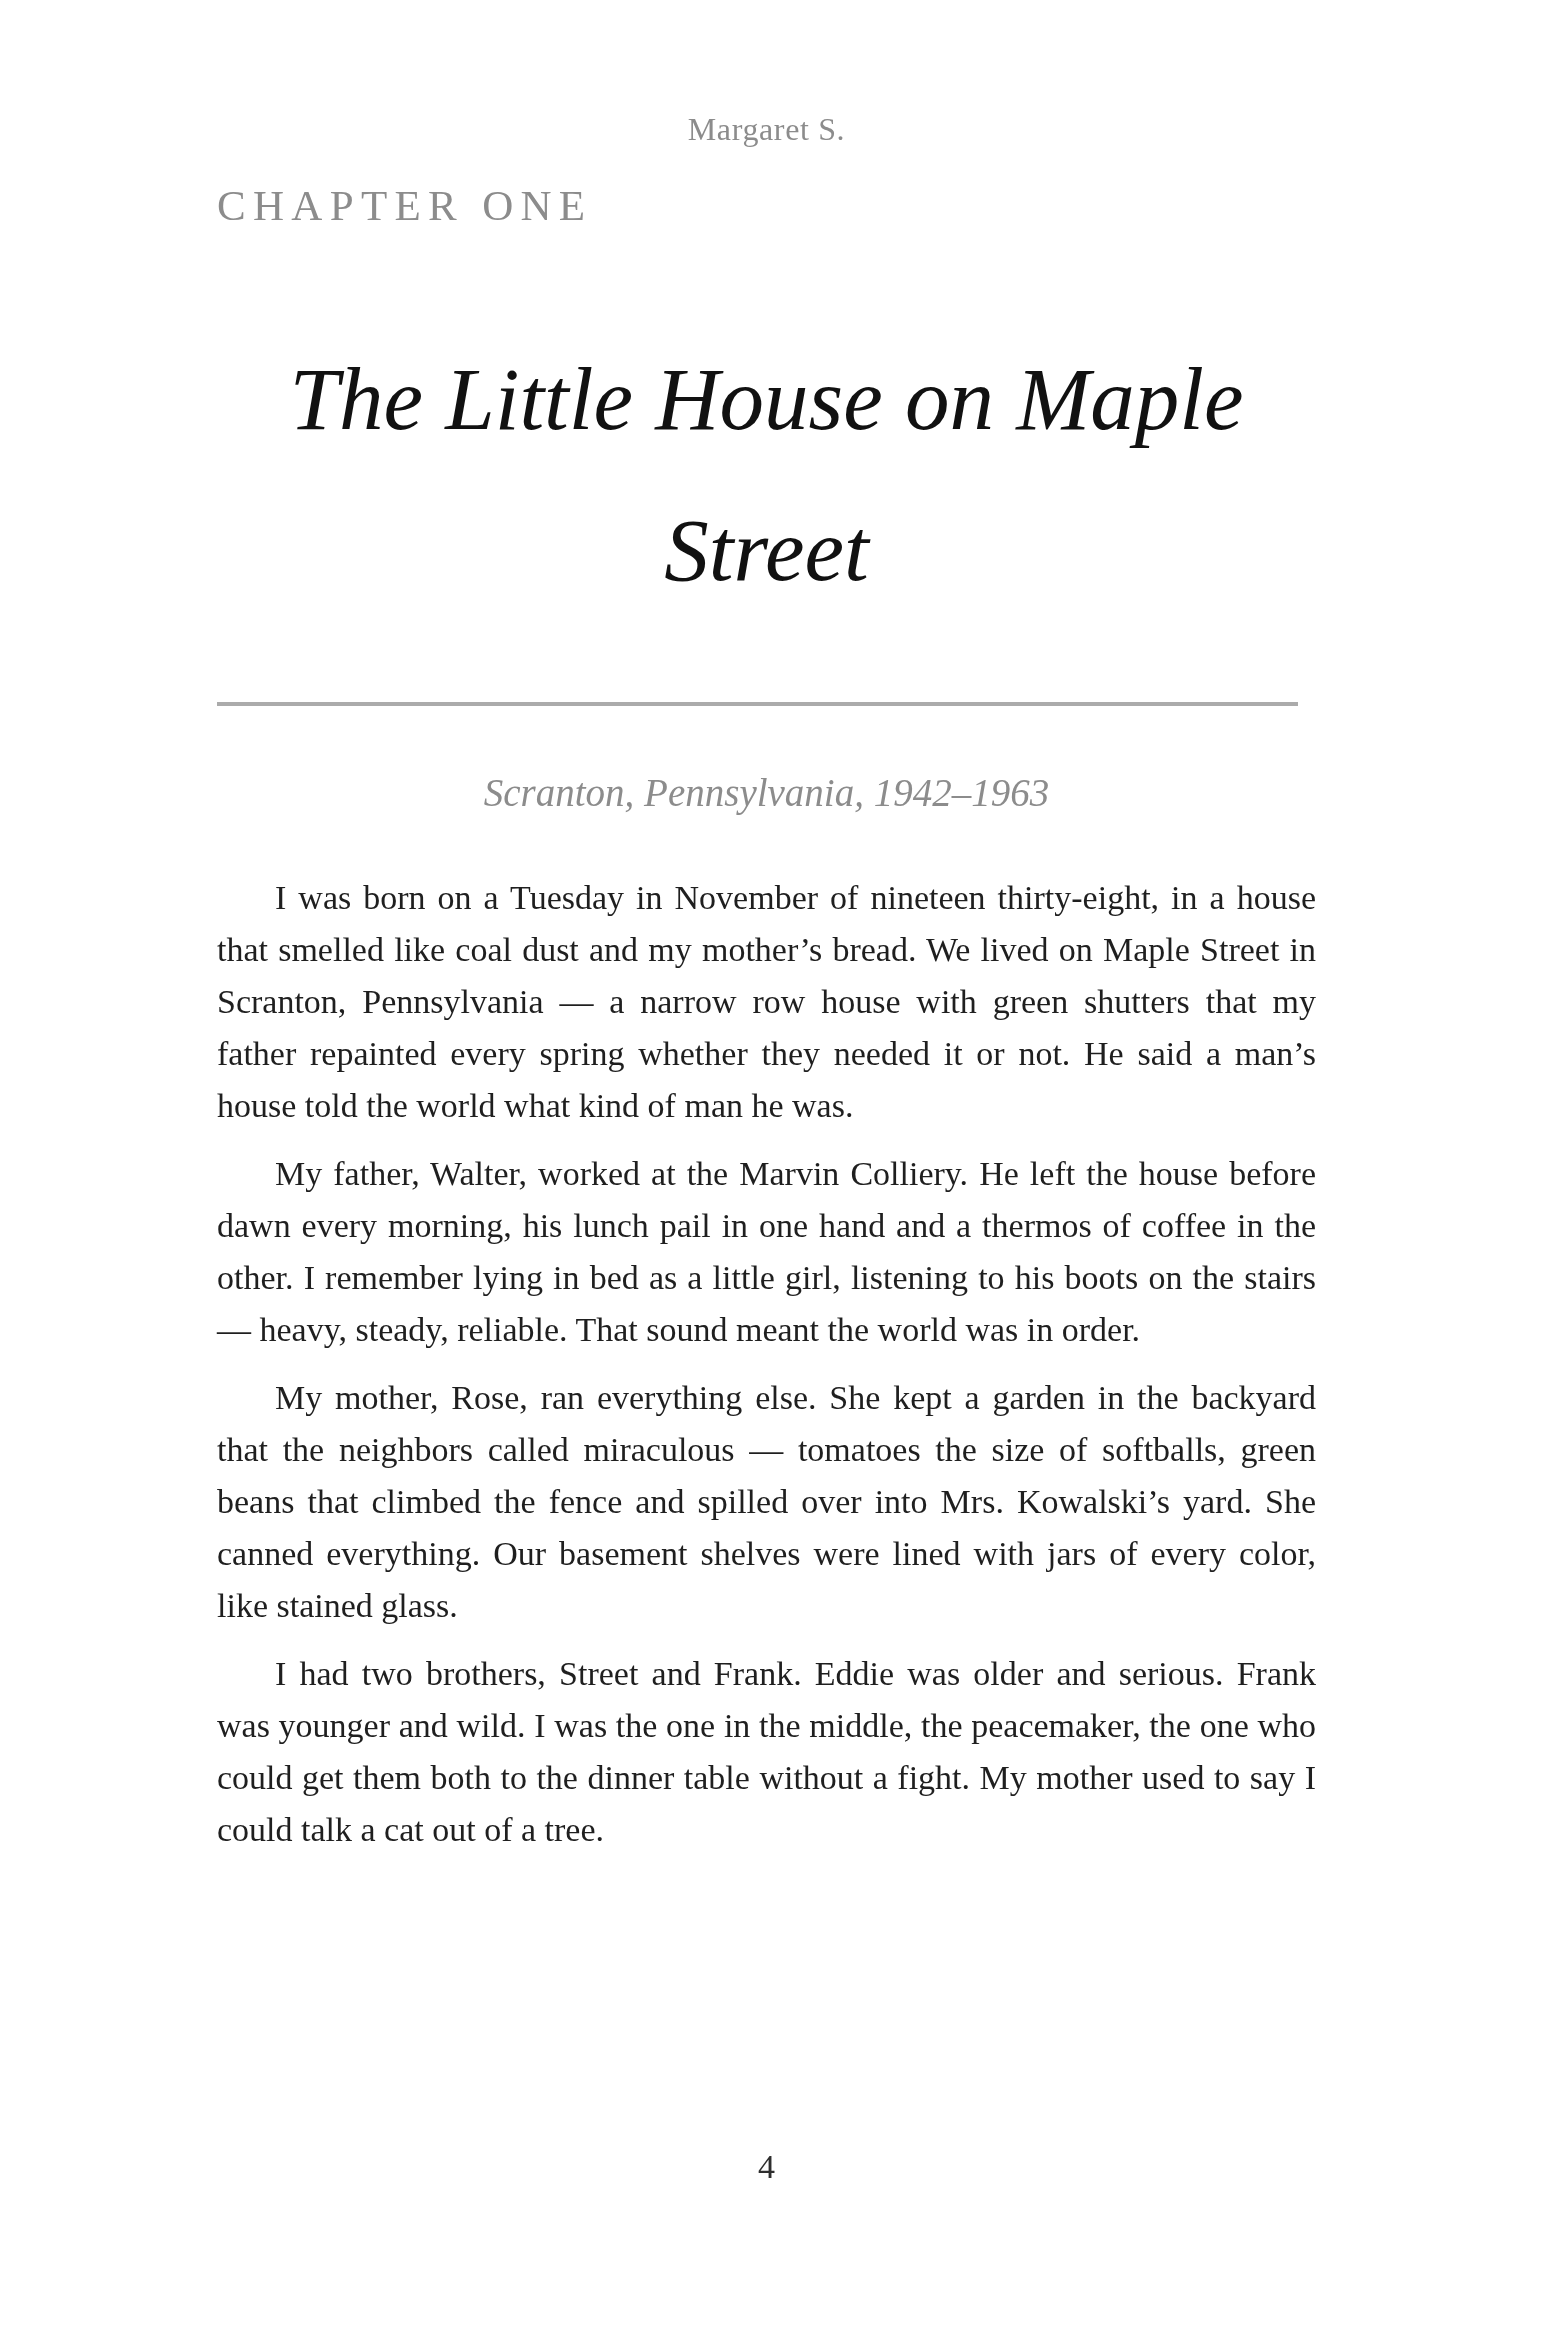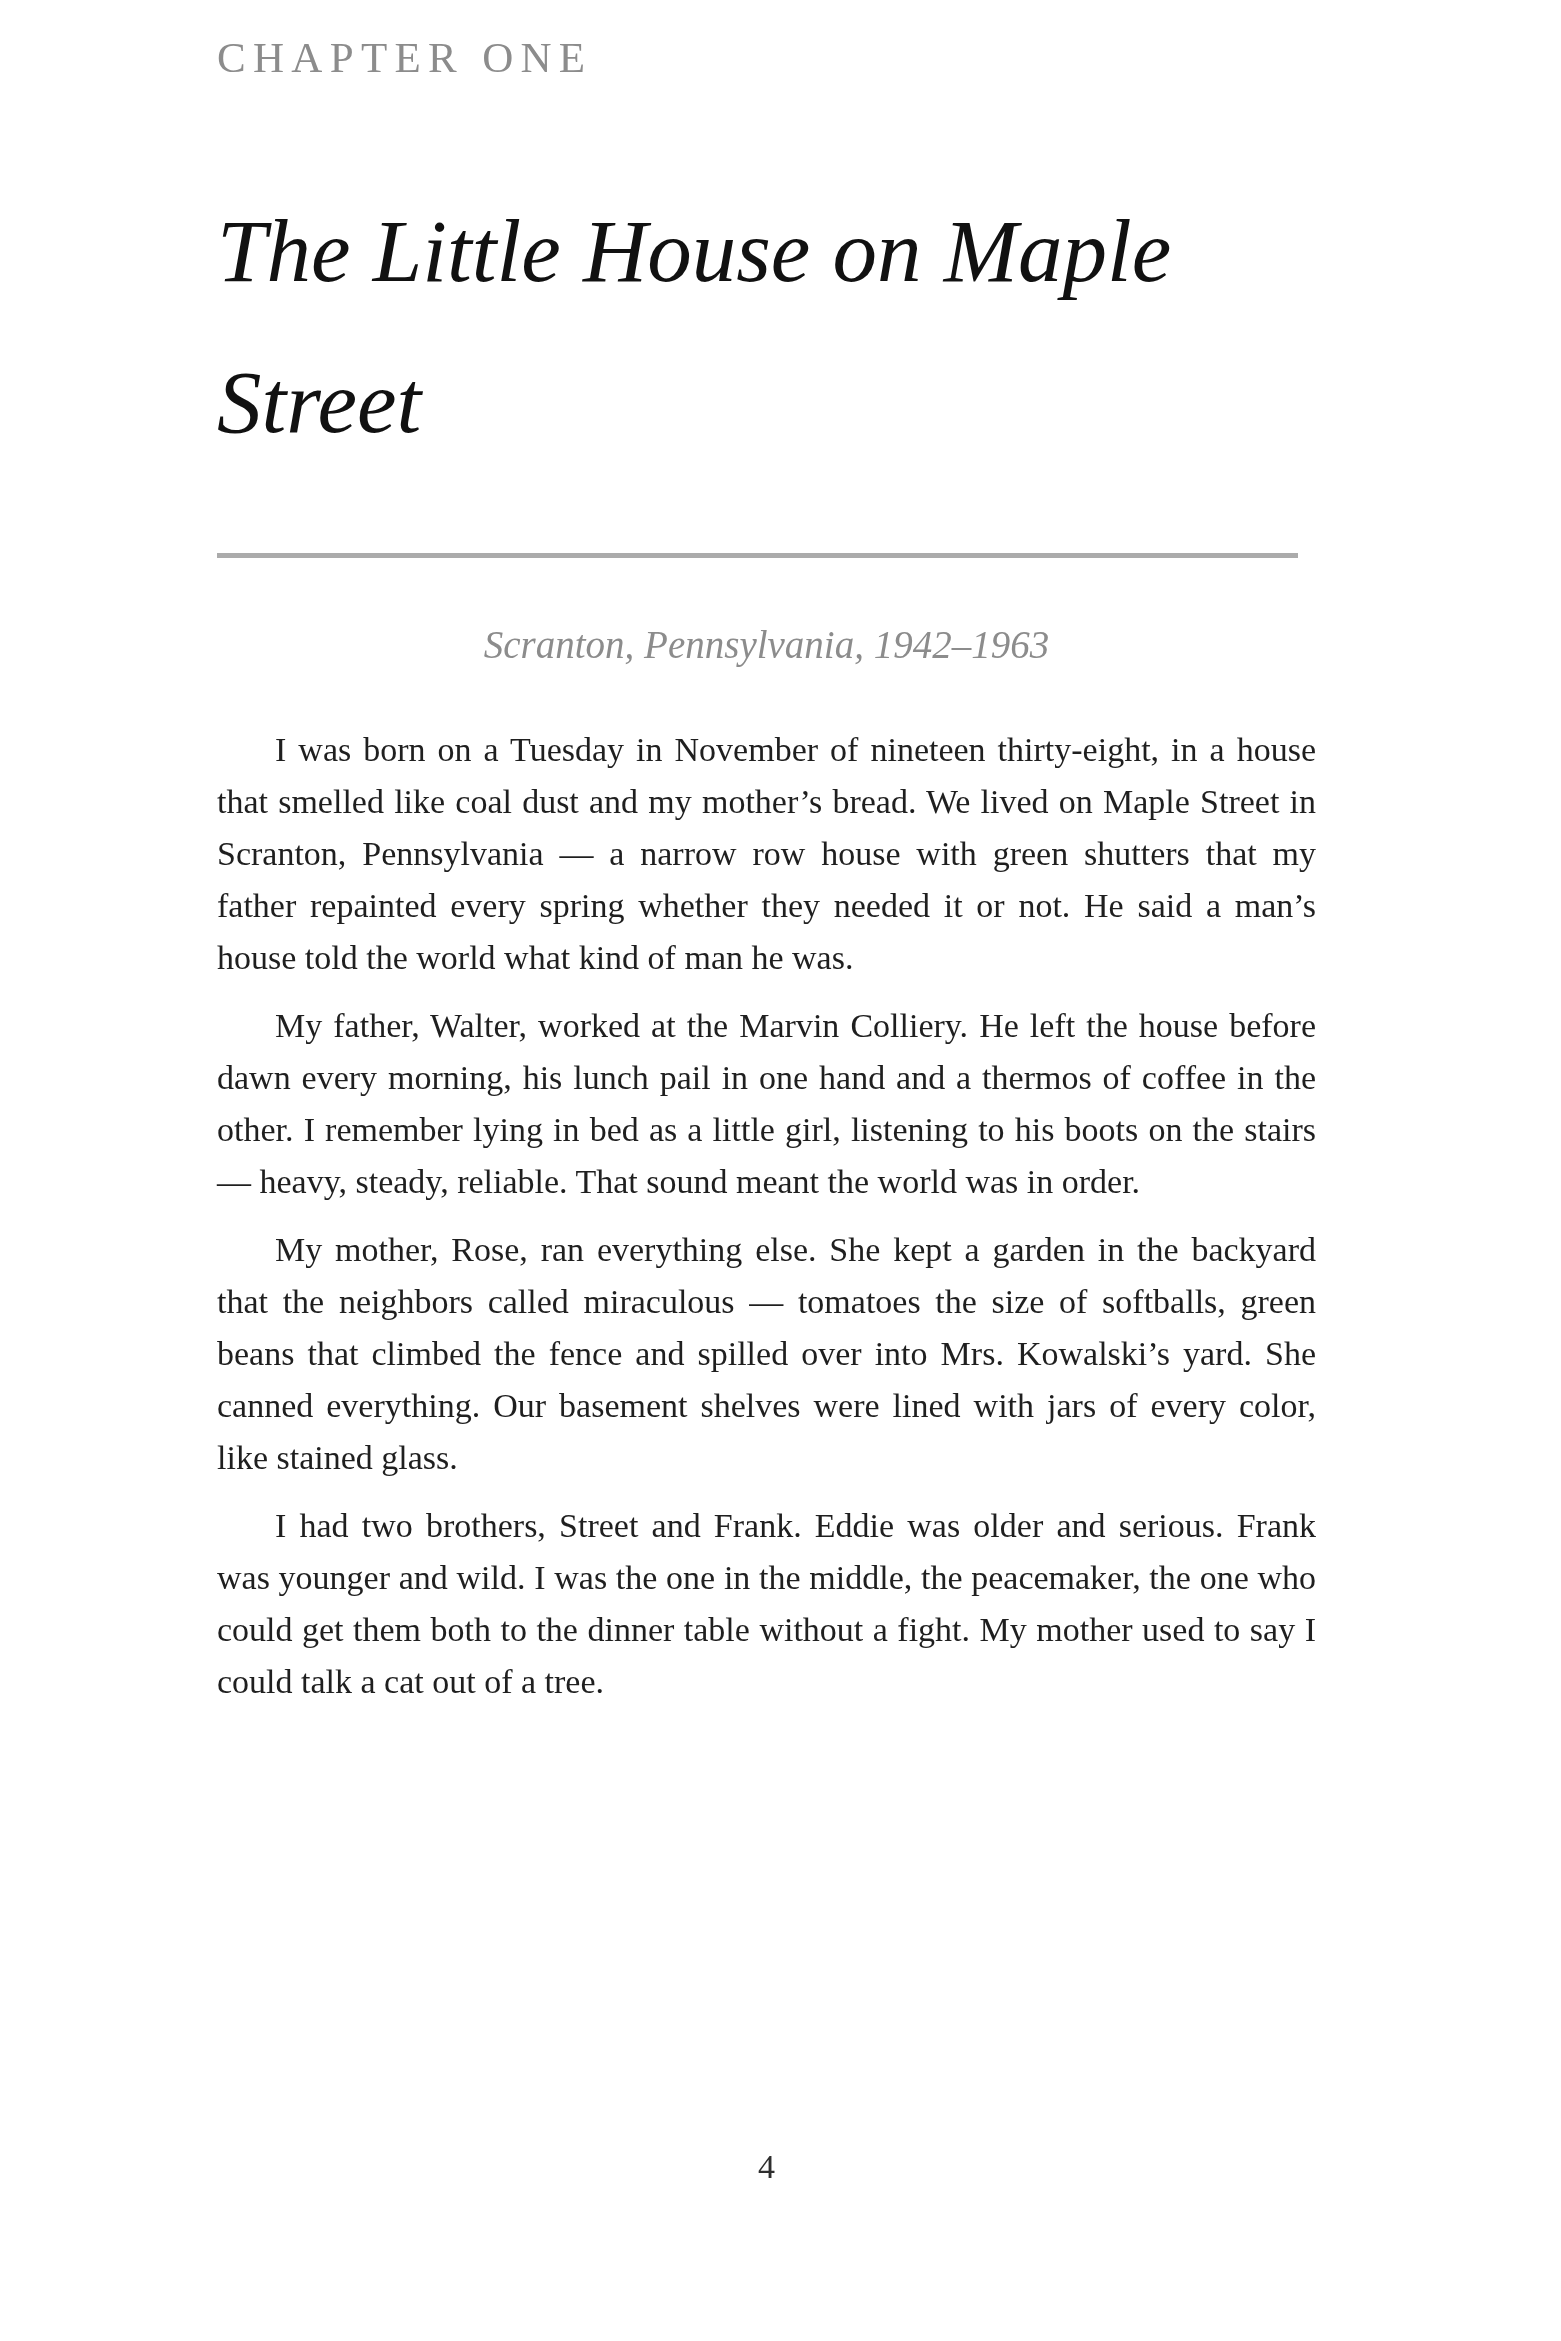--- a/index.html
+++ b/index.html
@@ -31,21 +31,21 @@
   }
   .chapter-label {
     margin-top: 32px;
     font-size: 43px;
     line-height: 1.2;
     letter-spacing: 0.17em;
     color: #8c8c8c;
   }
   .chapter-title {
     margin-top: 92px;
-    text-align: left;
+    text-align: center;
     font-style: italic;
     font-weight: normal;
     font-size: 89px;
     line-height: 1.7;
     color: #111111;
   }
   .divider-rule {
     margin-top: 75px;
     height: 4.9px;
     width: 1081px;
@@ -83,20 +83,21 @@
     font-size: 34px;
     line-height: 1.2;
     color: #2e2e2e;
   }
 </style>
 </head>
 <body>
 
 <div class="column">
 
+  <div class="running-header">Margaret S.</div>
 
   <div class="chapter-label">CHAPTER ONE</div>
 
   <h1 class="chapter-title">The Little House on Maple Street</h1>
 
   <div class="divider-rule"></div>
 
   <div class="chapter-subtitle">Scranton, Pennsylvania, 1942–1963</div>
 
   <div class="body-text">

